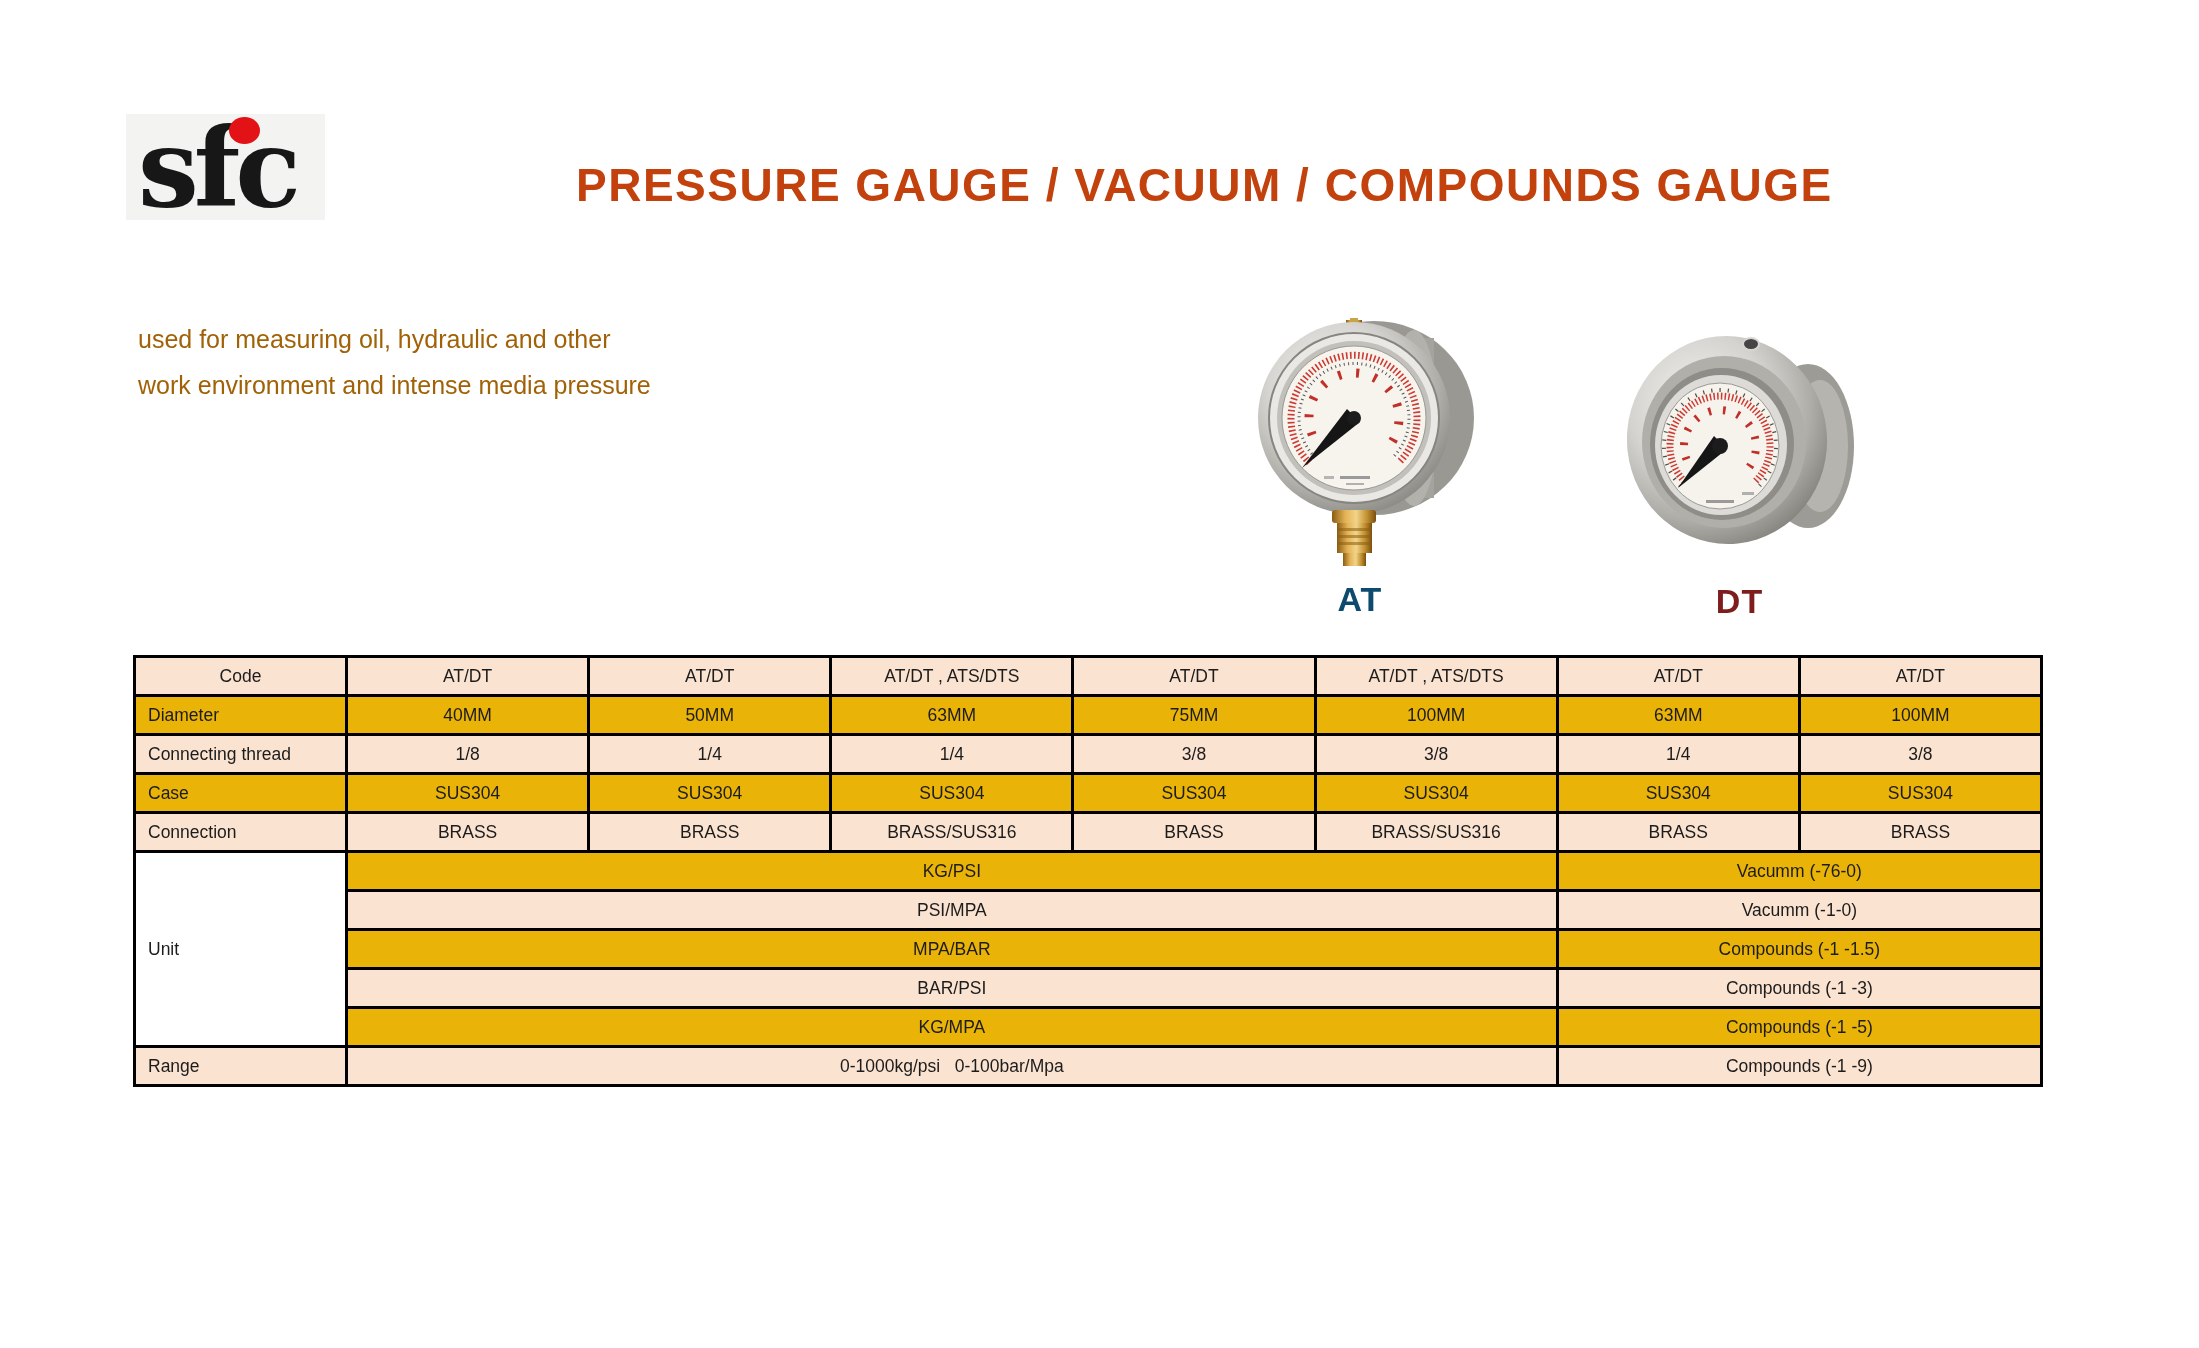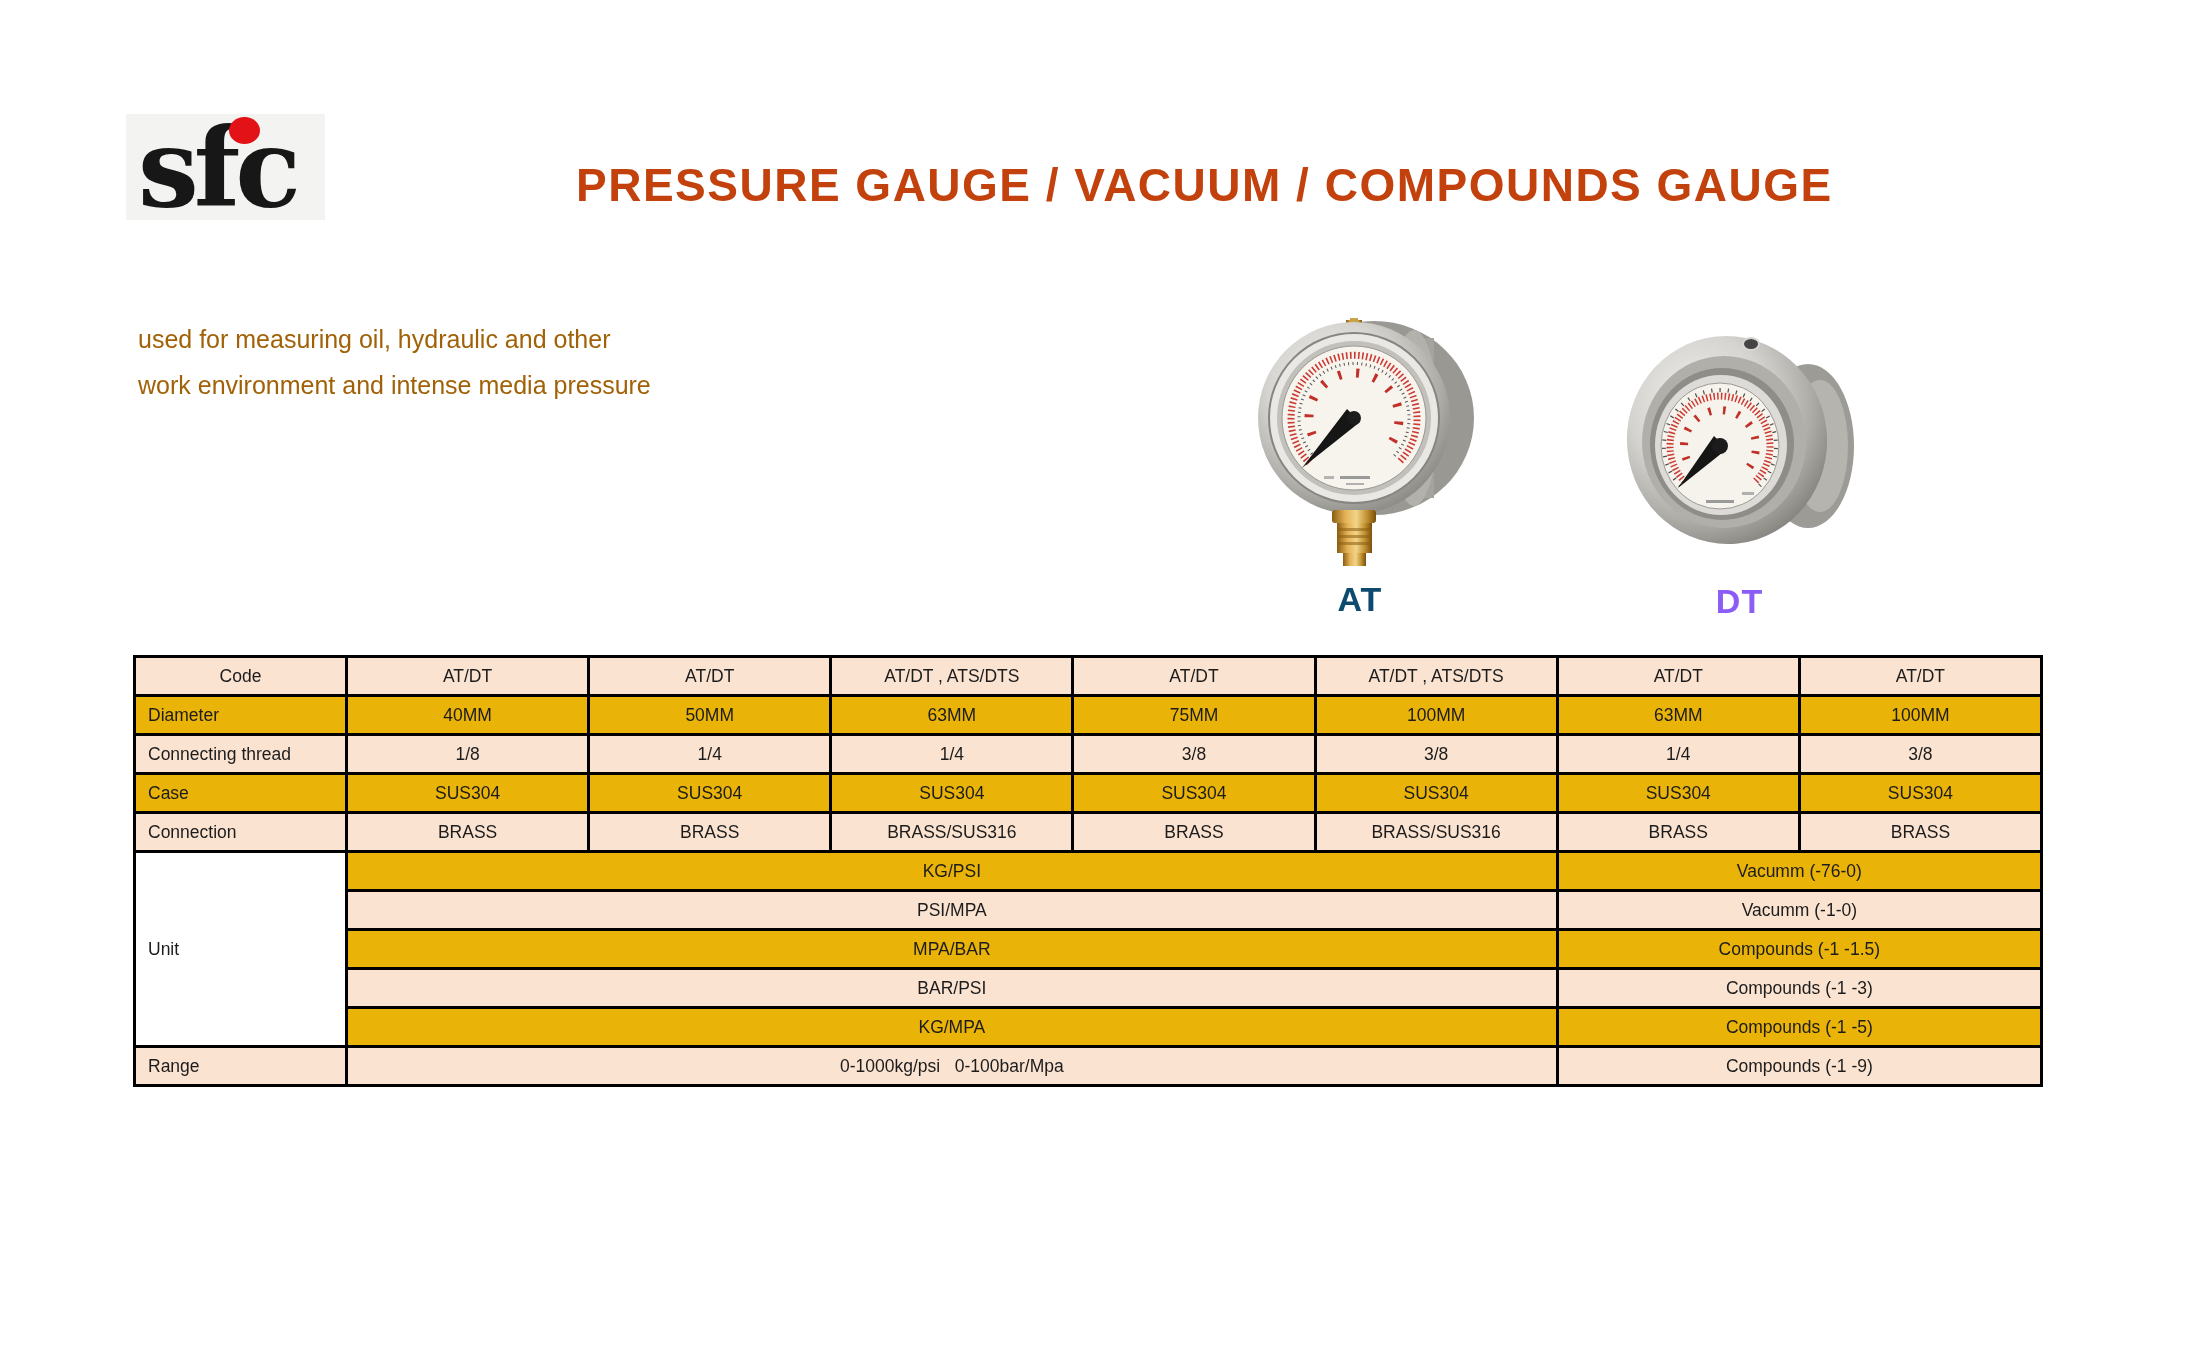--- a/index.html
+++ b/index.html
@@ -138,21 +138,21 @@
     <path d="M 72.5 143.5 A 36 36 0 1 1 123.5 143.5" fill="none" stroke="#c03028" stroke-width="8" stroke-dasharray="2.6 12"></path>
 
     <path d="M 58.4 157.6 A 56 56 0 1 1 137.6 157.6" fill="none" stroke="#4d4d4d" stroke-width="4" stroke-dasharray="1.2 7"></path>
 
     <rect x="84" y="172" width="28" height="3" fill="#9a9a9a"></rect>
     <rect x="120" y="164" width="12" height="3" fill="#b0b0b0"></rect>
 
     <polygon points="56,160 92,108 105,121" fill="#161616"></polygon>
     <circle cx="98" cy="118" r="8" fill="#1c1c1c"></circle>
   </svg>
-  <div class="gauge-label" style="color:#8b5cf6;">DT</div>
+  <div class="gauge-label" style="color:#7f1d1d;">DT</div>
 </div>
 
 <table class="abs spec-table">
   <colgroup>
     <col class="c-label">
       <col>
       <col>
       <col>
       <col>
       <col>

